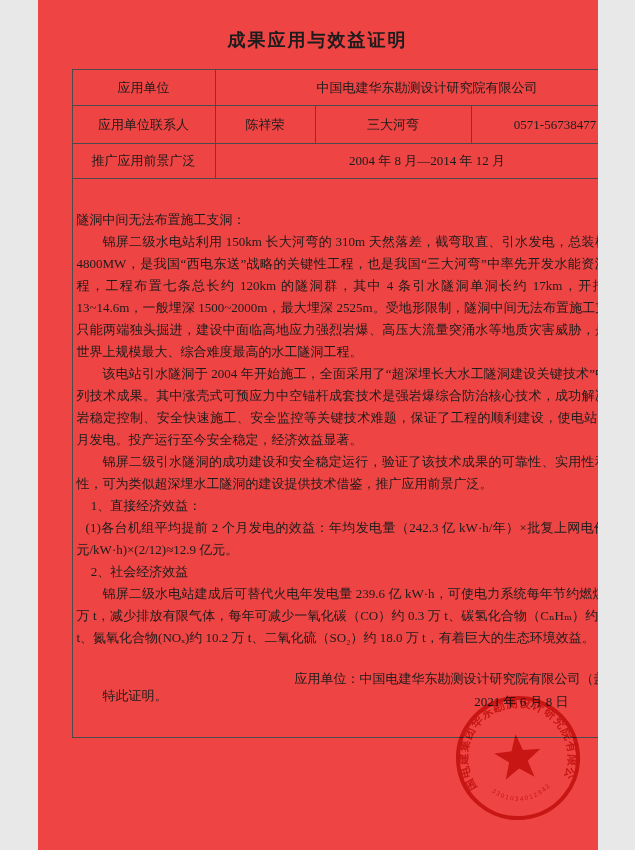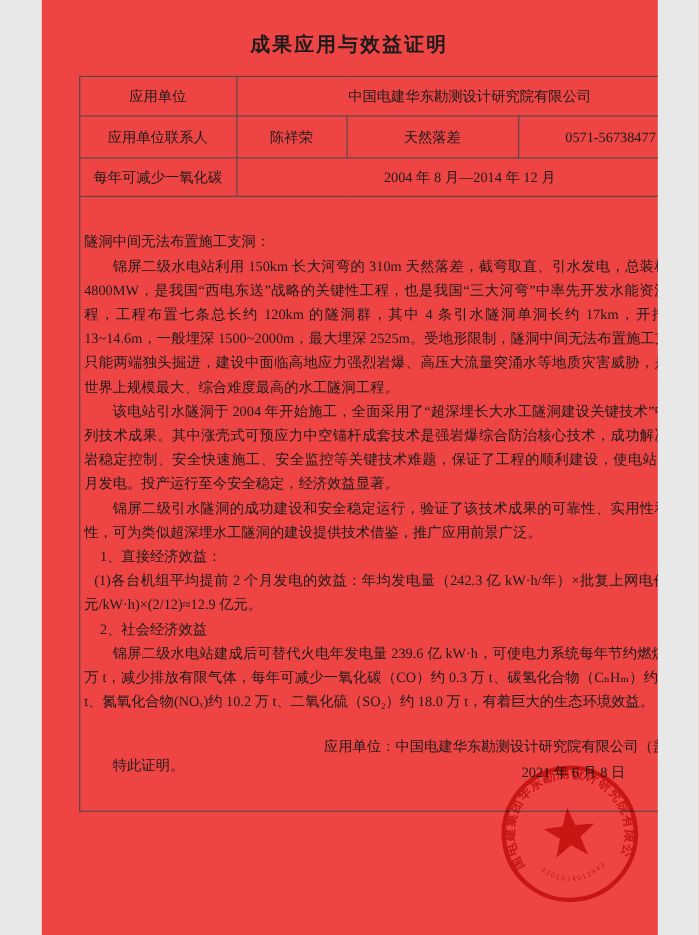--- a/index.html
+++ b/index.html
@@ -81,25 +81,25 @@
         <col style="width:168px">
       </colgroup>
     <tbody>
     <tr style="height:36px;">
       <td class="label">应用单位</td>
       <td colspan="3">中国电建华东勘测设计研究院有限公司</td>
     </tr>
     <tr style="height:38px;">
       <td class="label">应用单位联系人</td>
       <td>陈祥荣</td>
-      <td>天然落差</td>
+      <td>三大河弯</td>
       <td>0571-56738477</td>
     </tr>
     <tr style="height:35px;">
-      <td class="label">每年可减少一氧化碳</td>
+      <td class="label">推广应用前景广泛</td>
       <td colspan="3">2004 年 8 月—2014 年 12 月</td>
     </tr>
     <tr>
       <td colspan="4" class="bigcell">
         <p>隧洞中间无法布置施工支洞：</p>
         <p class="p-indent2">锦屏二级水电站利用 150km 长大河弯的 310m 天然落差，截弯取直、引水发电，总装机容量 4800MW，是我国“西电东送”战略的关键性工程，也是我国“三大河弯”中率先开发水能资源的工程，工程布置七条总长约 120km 的隧洞群，其中 4 条引水隧洞单洞长约 17km，开挖洞径 13~14.6m，一般埋深 1500~2000m，最大埋深 2525m。受地形限制，隧洞中间无法布置施工支洞，只能两端独头掘进，建设中面临高地应力强烈岩爆、高压大流量突涌水等地质灾害威胁，是目前世界上规模最大、综合难度最高的水工隧洞工程。</p>
         <p class="p-indent2">该电站引水隧洞于 2004 年开始施工，全面采用了“超深埋长大水工隧洞建设关键技术”中的系列技术成果。其中涨壳式可预应力中空锚杆成套技术是强岩爆综合防治核心技术，成功解决了围岩稳定控制、安全快速施工、安全监控等关键技术难题，保证了工程的顺利建设，使电站提前 2 月发电。投产运行至今安全稳定，经济效益显著。</p>
         <p class="p-indent2">锦屏二级引水隧洞的成功建设和安全稳定运行，验证了该技术成果的可靠性、实用性和先进性，可为类似超深埋水工隧洞的建设提供技术借鉴，推广应用前景广泛。</p>
         <p class="p-indent1">1、直接经济效益：</p>
         <p class="p-indenth">(1)各台机组平均提前 2 个月发电的效益：年均发电量（242.3 亿 kW·h/年）×批复上网电价(0.32 元/kW·h)×(2/12)≈12.9 亿元。</p>

